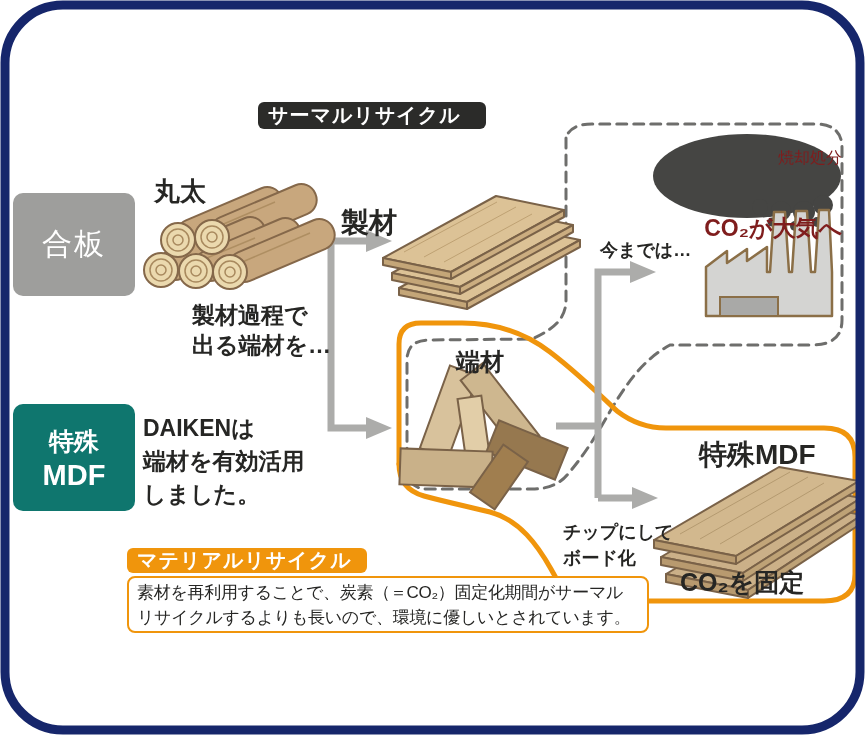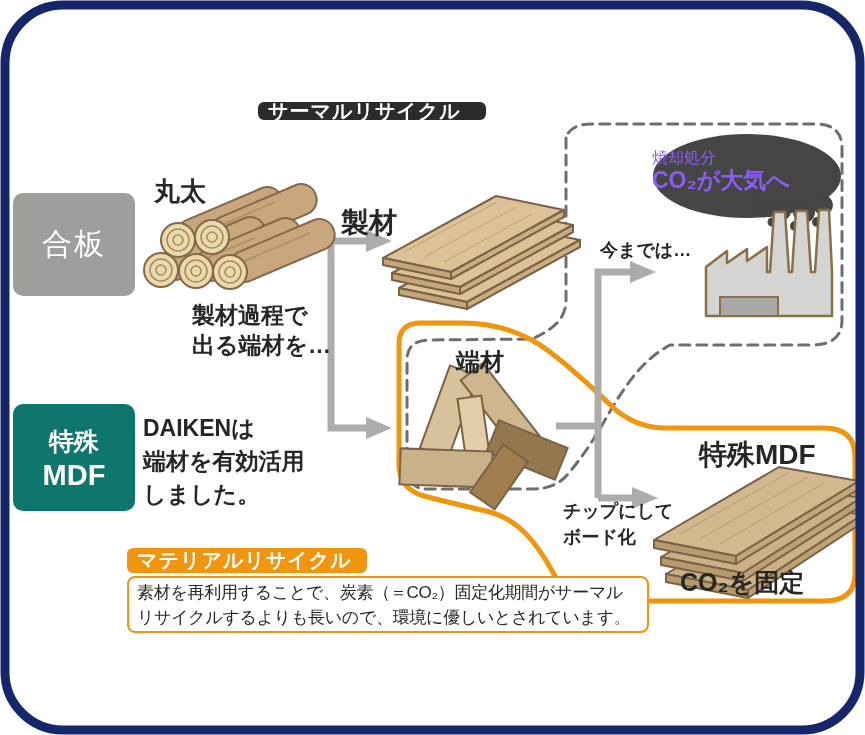--- a/index.html
+++ b/index.html
@@ -22,23 +22,23 @@
   }
   .hdr-black{background:#2B2B29;}
   .hdr-orange{background:#F0950C;}
   .descbox{
     background:#fff;border-radius:8px;display:flex;flex-direction:column;
     justify-content:center;padding:2px 8px;box-sizing:border-box;
   }
   .descbox.black{border:2.5px solid #2B2B29;font-size:17px;}
   .descbox.orange{border:2.5px solid #F0950C;font-size:17px;line-height:25px;letter-spacing:-0.3px;}
   .lbl-b{font-weight:bold;}
-  .cloud-text{color:#8b5cf6;text-align:left;width:190px;}
+  .cloud-text{color:#7f1d1d;text-align:right;width:190px;}
   .cloud-text .s1{font-size:16px;line-height:19px;}
-  .cloud-text .s2{font-size:23px;font-weight:bold;line-height:26px;}
+  .cloud-text .s2{font-size:23px;font-weight:bold;line-height:26px;margin-top:48px;}
 </style>
 </head>
 <body>
 
 <div class="canvas">
 
   <svg width="865" height="735" viewBox="0 0 865 735">
 
     <path d="M566,138 L566,300 Q566,318 550,329 Q543,334 532,339 L430,340 Q407,340 407,360 L407,468 Q407,489 428,489 L532,489 Q556,489 568,474 C585,454 596,436 612,408 C630,378 646,358 670,345 L812,345 Q842,345 842,320 L842,148 Q842,124 815,124 L592,124 Q570,124 566,138 Z" fill="none" stroke="#6E6E6C" stroke-width="3" stroke-dasharray="10 7" stroke-linecap="round"></path>
 
@@ -158,21 +158,21 @@
     </g>
 
     <g>
       <path d="M706,316 L706,267 L727,251 L727,263 L747,249 L747,261 L767,247 L767,272 L770,272 L774,212 L785,212 L789,272 L792,272 L796,211 L807,211 L811,272 L815,272 L819,210 L829,210 L832,272 L832,316 Z" fill="#D4D4D2" stroke="#8B6F47" stroke-width="2.5" stroke-linejoin="round"></path>
       <rect x="720" y="297" width="58" height="19" fill="#A9A9A7" stroke="#8B6F47" stroke-width="2"></rect>
     </g>
 
     <rect x="5" y="5" width="855" height="725" rx="58" fill="none" stroke="#16266B" stroke-width="9"></rect>
   </svg>
 
-  <div class="abs hdr hdr-black" style="left:258px;top:102px;width:208px;height:18px;">サーマルリサイクル</div>
+  <div class="abs hdr hdr-black" style="left:258px;top:102px;width:208px;height:27px;">サーマルリサイクル</div>
 
   <div class="abs badge badge-gray" style="left:13px;top:193px;width:122px;height:103px;">合板</div>
 
   <div class="abs lbl-b" style="left:154px;top:174px;font-size:26px;">丸太</div>
 
   <div class="abs lbl-b" style="left:341px;top:204px;font-size:28px;">製材</div>
 
   <div class="abs" style="left:600px;top:238px;font-size:18px;font-weight:600;">今までは…</div>
 
   <div class="abs cloud-text" style="left:652px;top:148px;">
@@ -191,21 +191,21 @@
   </div>
 
   <div class="abs lbl-b" style="left:143px;top:412px;font-size:23px;line-height:33px;">
     <div>DAIKENは</div>
     <div>端材を有効活用</div>
     <div>しました。</div>
   </div>
 
   <div class="abs lbl-b" style="left:456px;top:346px;font-size:24px;">端材</div>
 
-  <div class="abs" style="left:563px;top:498px;font-size:18px;font-weight:600;line-height:26px;">
+  <div class="abs" style="left:563px;top:519px;font-size:18px;font-weight:600;line-height:26px;">
     <div>チップにして</div>
     <div>ボード化</div>
   </div>
 
   <div class="abs lbl-b" style="left:699px;top:436px;font-size:28px;">特殊MDF</div>
 
   <div class="abs lbl-b" style="left:680px;top:566px;font-size:25px;">CO₂を固定</div>
 
   <div class="abs hdr hdr-orange" style="left:127px;top:548px;width:220px;height:25px;">マテリアルリサイクル</div>
   <div class="abs descbox orange" style="left:127px;top:576px;width:522px;height:57px;">

